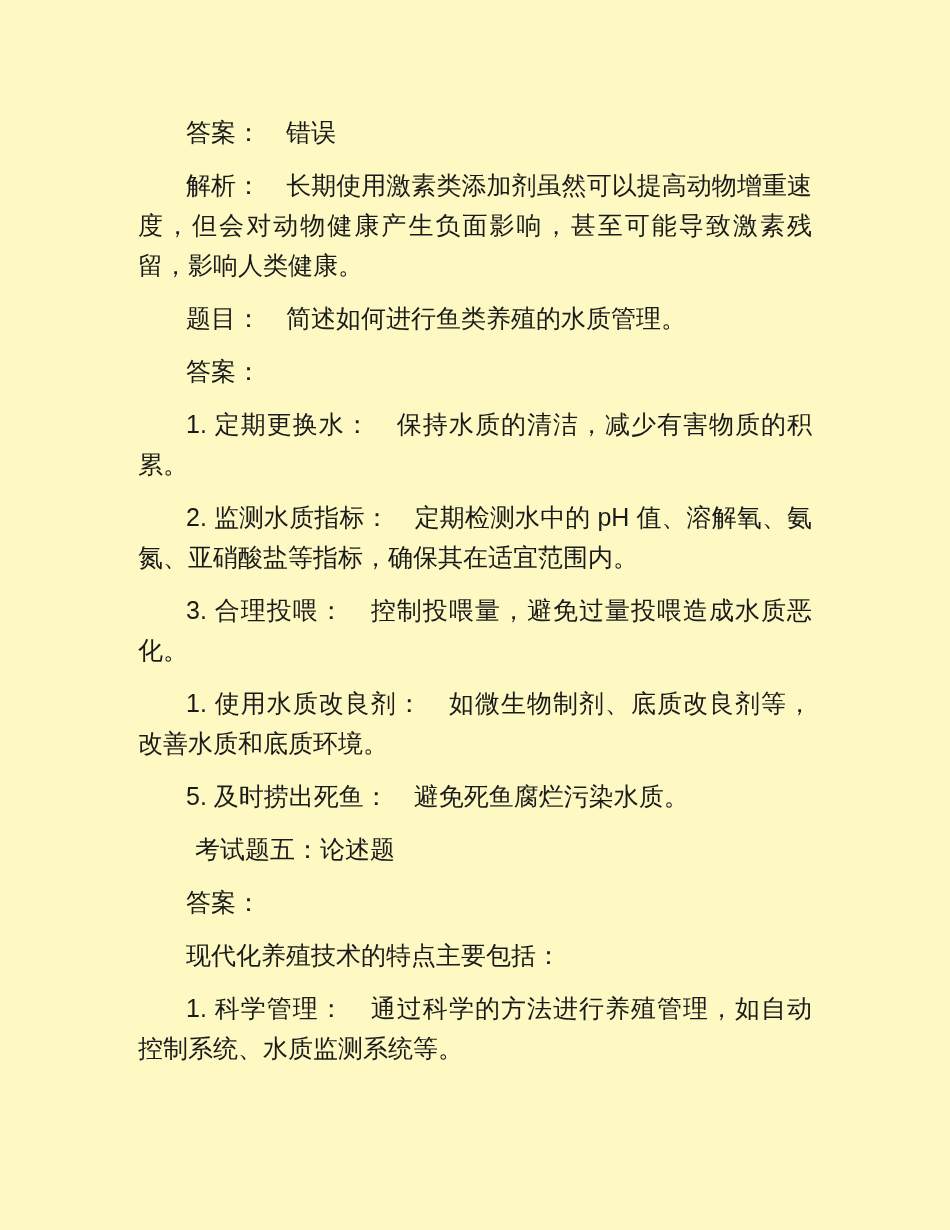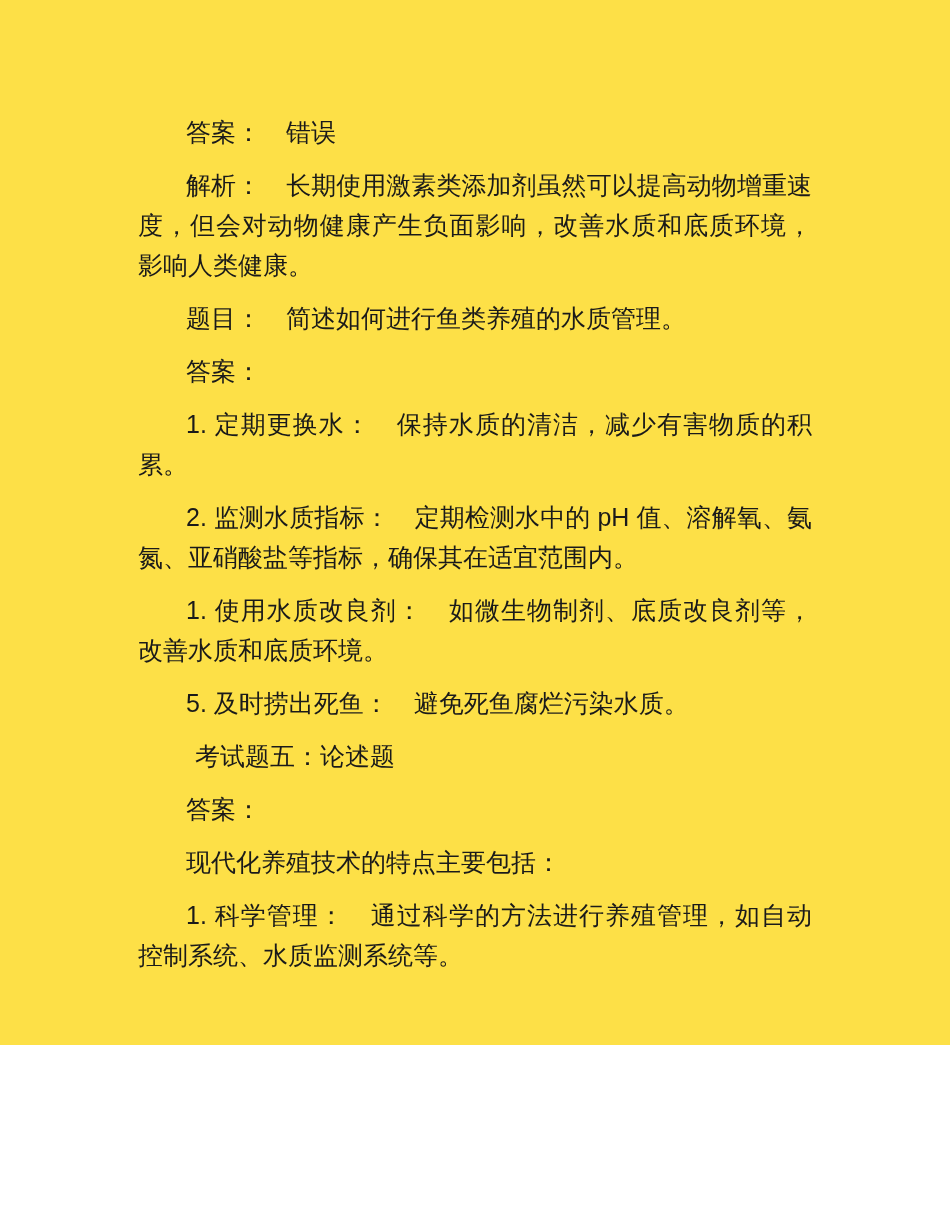--- a/index.html
+++ b/index.html
@@ -9,23 +9,23 @@
   }
   body {
     width: 950px;
     height: 1230px;
     font-family: "Liberation Sans", sans-serif;
     overflow: hidden;
   }
   .page {
     box-sizing: border-box;
     width: 950px;
-    height: 1045px;
+    height: 1230px;
     padding: 112px 138px 0 138px;
-    background: #fde047;
+    background: #fef9c3;
   }
   .para {
     margin: 0 0 13px 0;
     font-size: 25px;
     line-height: 40px;
     color: #1a1a1a;
     text-align: justify;
     word-break: break-all;
     letter-spacing: 0;
   }
@@ -34,24 +34,25 @@
   }
   .para.heading {
     text-indent: 57px;
   }
 </style>
 </head>
 <body>
 
 <div class="page">
   <p class="para body">答案：　错误</p>
-  <p class="para body">解析：　长期使用激素类添加剂虽然可以提高动物增重速度，但会对动物健康产生负面影响，改善水质和底质环境，影响人类健康。</p>
+  <p class="para body">解析：　长期使用激素类添加剂虽然可以提高动物增重速度，但会对动物健康产生负面影响，甚至可能导致激素残留，影响人类健康。</p>
   <p class="para body">题目：　简述如何进行鱼类养殖的水质管理。</p>
   <p class="para body">答案：</p>
   <p class="para body">1. 定期更换水：　保持水质的清洁，减少有害物质的积累。</p>
   <p class="para body">2. 监测水质指标：　定期检测水中的 pH 值、溶解氧、氨氮、亚硝酸盐等指标，确保其在适宜范围内。</p>
+  <p class="para body">3. 合理投喂：　控制投喂量，避免过量投喂造成水质恶化。</p>
   <p class="para body">1. 使用水质改良剂：　如微生物制剂、底质改良剂等，改善水质和底质环境。</p>
   <p class="para body">5. 及时捞出死鱼：　避免死鱼腐烂污染水质。</p>
   <p class="para heading">考试题五：论述题</p>
   <p class="para body">答案：</p>
   <p class="para body">现代化养殖技术的特点主要包括：</p>
   <p class="para body">1. 科学管理：　通过科学的方法进行养殖管理，如自动控制系统、水质监测系统等。</p>
 </div>
 
 </body></html>

